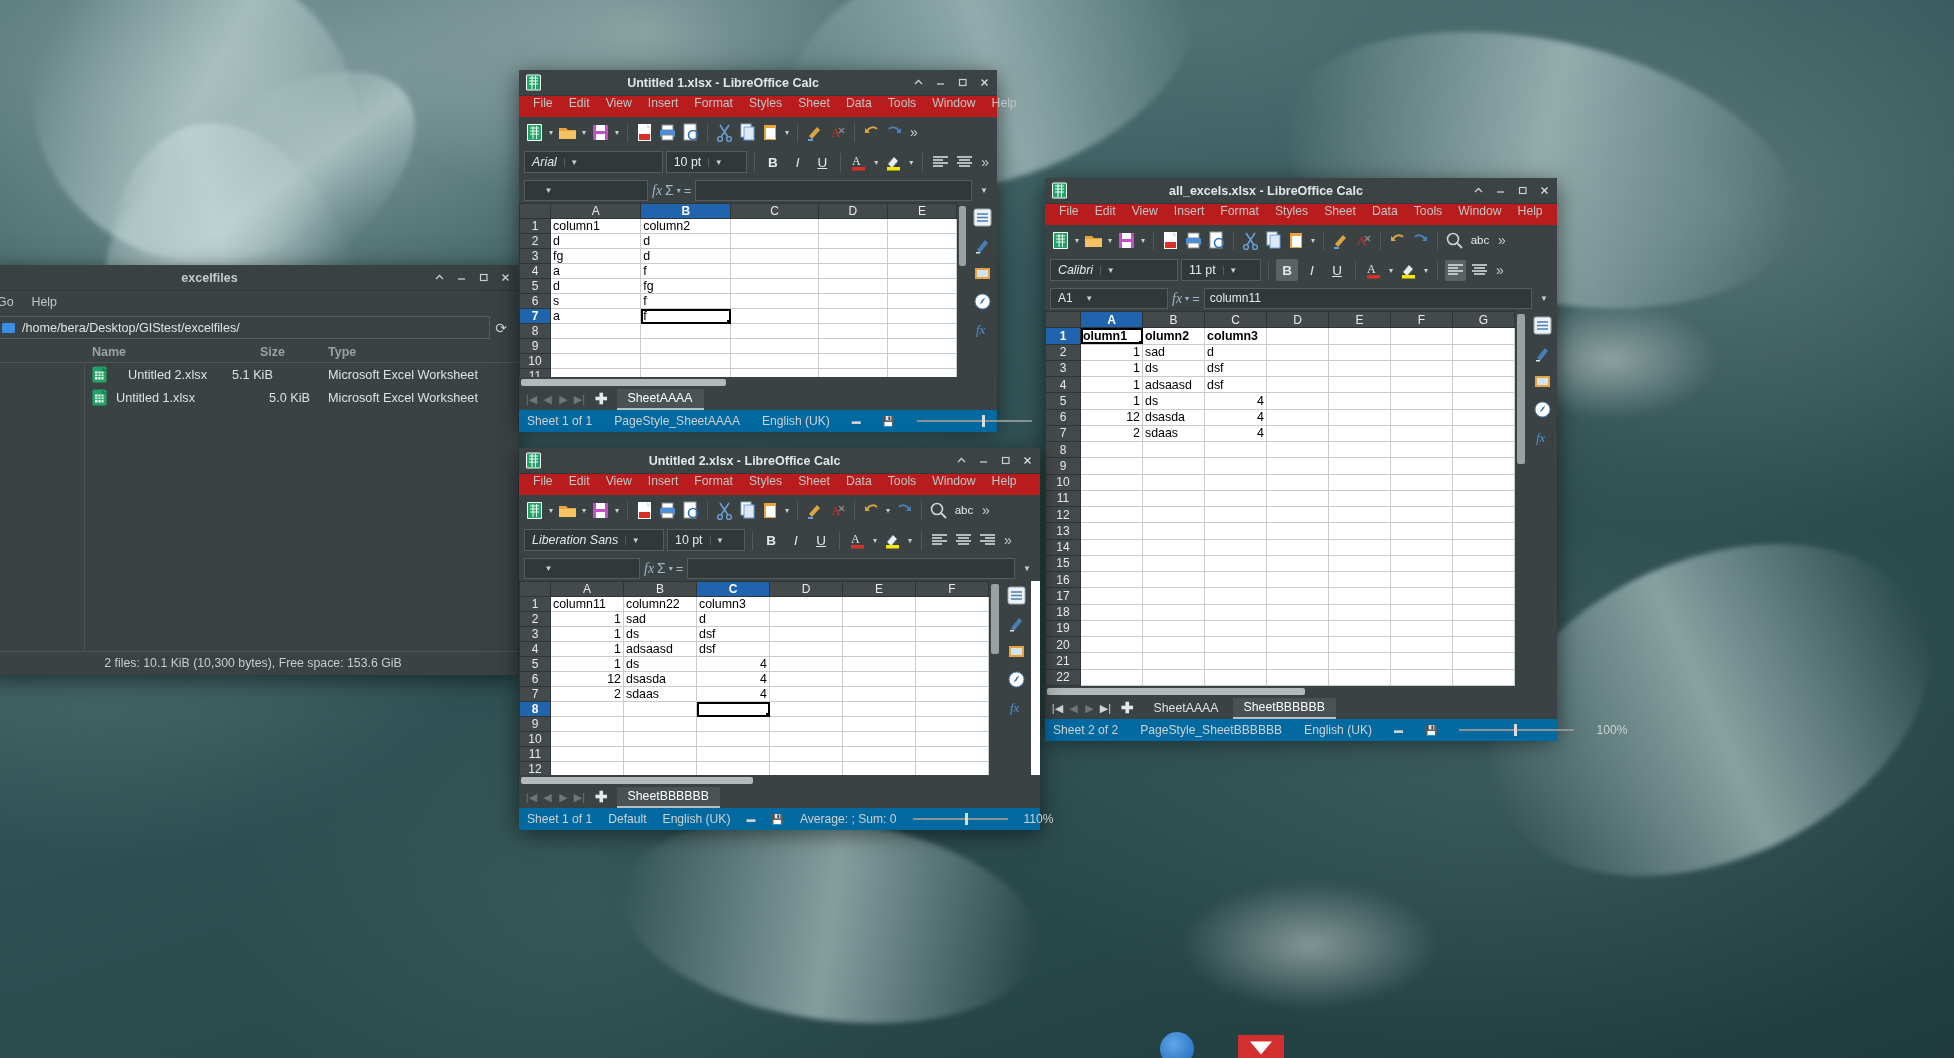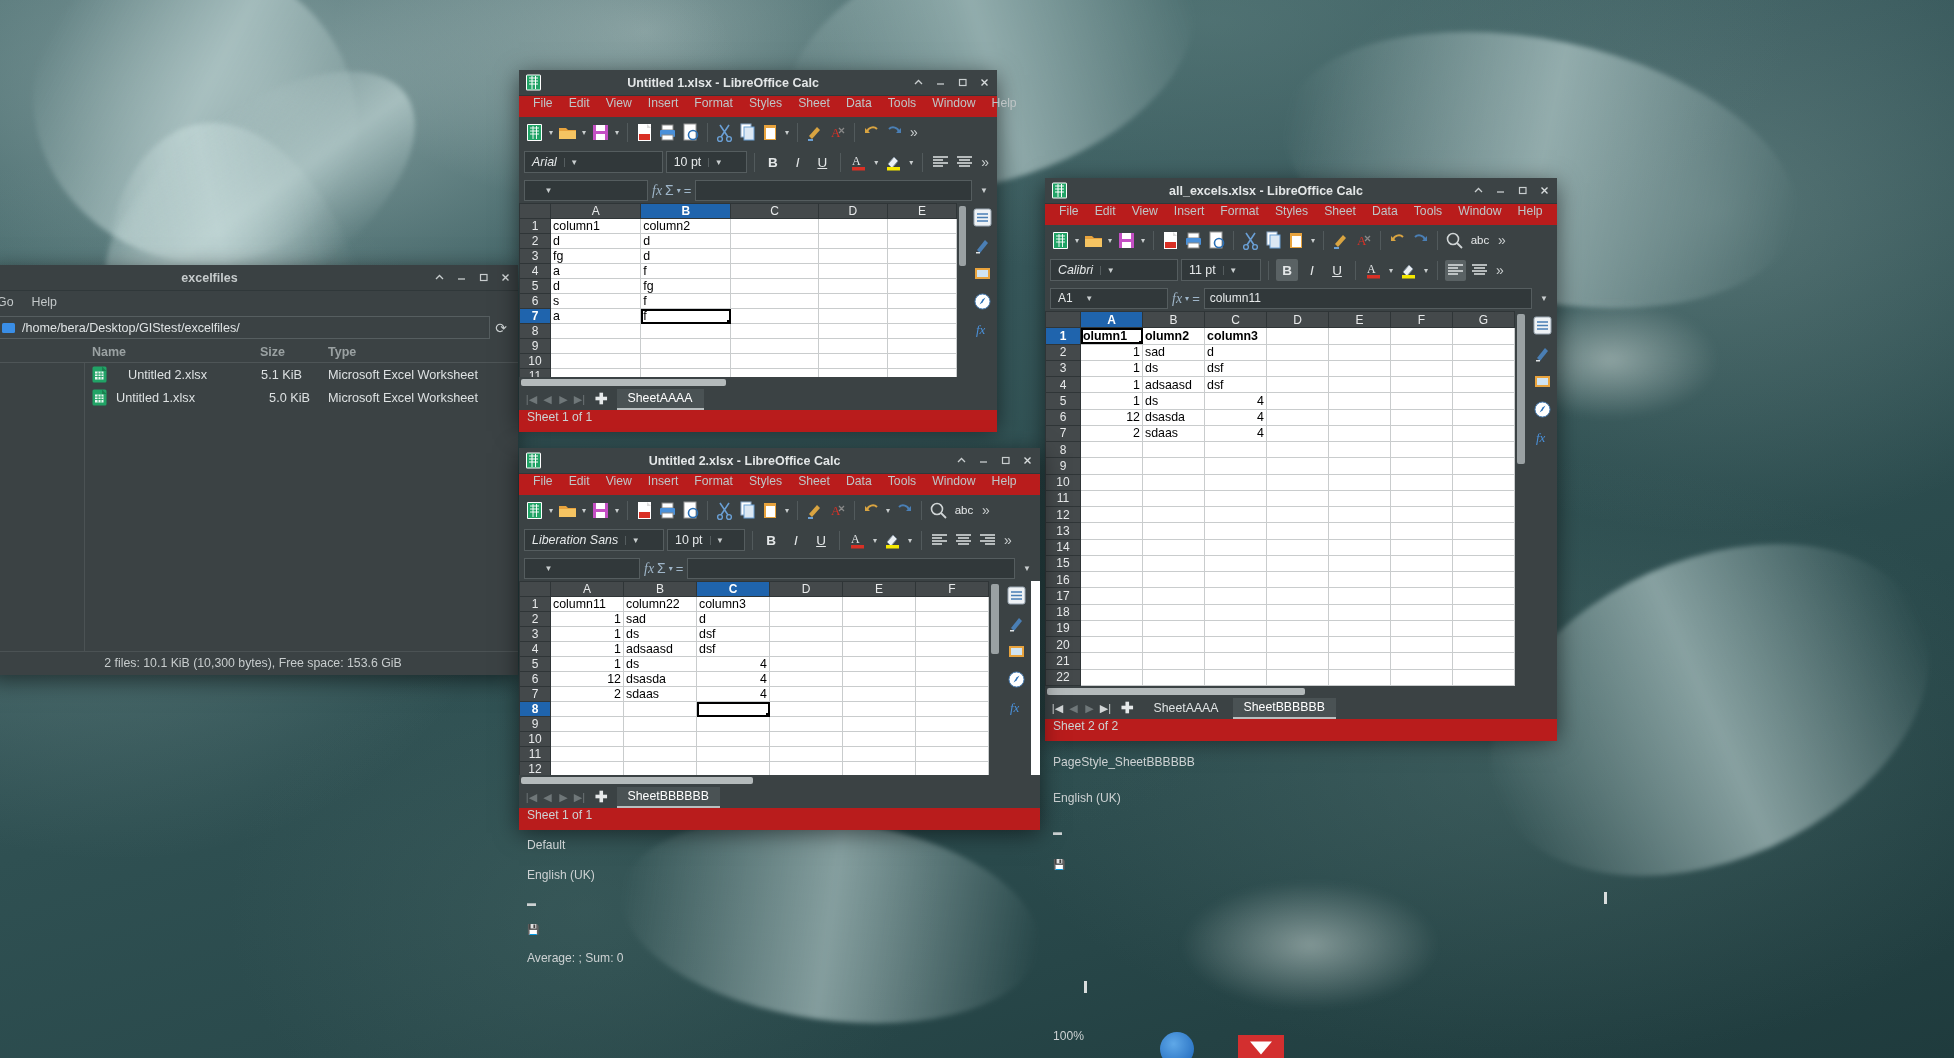--- a/index.html
+++ b/index.html
@@ -113,21 +113,21 @@
   .hscroll{ height:11px; background:#3b4244; position:relative; }
   .hthumb{ position:absolute; top:2px; bottom:2px; background:#b4babb; border-radius:2px; }
 
   .tabbar{ height:22px; display:flex; align-items:center; gap:3px; padding:0 6px; background:#3b4244; }
   .navb{ color:#d2d6d7; font-size:11px; width:13px; text-align:center; }
   .navb.dimmed{ color:#6f7779; }
   .plus{ color:#e6e9ea; font-size:15px; font-weight:bold; padding:0 6px; }
   .stab{ color:#dfe3e4; font-size:12.3px; padding:2px 11px 3px; }
   .stab.active{ background:#4a5254; border-bottom:2px solid #b9bfc0; color:#fff; }
 
-  .statusbar{ height:22px; display:flex; align-items:flex-start; background:#b91c1c; padding:0 8px; gap:22px;flex-direction:column; }
+  .statusbar{ height:22px; display:flex; align-items:center; background:#0369a1; padding:0 8px; gap:22px; }
   .statusbar span{ color:#cdd2d3; font-size:12.1px; white-space:nowrap; }
   .zoomslider{ flex:0 0 115px; height:12px; position:relative; }
   .zoomslider .trk{ position:absolute; top:5px; left:0; right:0; height:2px; background:#8d9496; }
   .zoomslider .hnd{ position:absolute; top:0; width:3px; height:12px; background:#d9dddd; }
   .statusbar .right{ margin-left:auto; }
 
   
   .fm-menubar{ height:22px; display:flex; align-items:center; padding:0 0; background:#3b4244; }
   .fm-menubar span{ color:#c3c8c9; font-size:12.4px; padding:0 9px; }
   .fm-pathrow{ height:29px; display:flex; align-items:center; padding:4px 6px; background:#3b4244; }
@@ -226,21 +226,21 @@
     <div class="fm-col-div" style="left:96px;"></div>
 
     <div class="fm-row" style="position:relative;">
       <svg class="xlsx-ico" viewBox="0 0 15 17" style="position:absolute;left:104px;">
         <rect x="0.5" y="0.5" width="14" height="16" rx="1.5" fill="#21a366"></rect>
         <path d="M10 0.5 L14.5 5 L10 5 Z" fill="#1a8050"></path>
         <rect x="3" y="5.5" width="8.5" height="8" fill="#fff" opacity=".92"></rect>
         <path d="M3 8 H11.5 M3 10.5 H11.5 M6 5.5 V13.5 M9 5.5 V13.5" stroke="#21a366" stroke-width=".9"></path>
       </svg>
       <span class="nm" style="position:absolute;left:128px;margin-left:12px;">Untitled 2.xlsx</span>
-      <span class="sz" style="position:absolute;left:236px;width:78px;text-align:right;">5.1  KiB</span>
+      <span class="sz" style="position:absolute;left:244px;width:78px;text-align:left;">5.1  KiB</span>
       <span class="ty" style="position:absolute;left:340px;">Microsoft Excel Worksheet</span>
     </div>
 
     <div class="fm-row" style="position:relative;">
       <svg class="xlsx-ico" viewBox="0 0 15 17" style="position:absolute;left:104px;">
         <rect x="0.5" y="0.5" width="14" height="16" rx="1.5" fill="#21a366"></rect>
         <path d="M10 0.5 L14.5 5 L10 5 Z" fill="#1a8050"></path>
         <rect x="3" y="5.5" width="8.5" height="8" fill="#fff" opacity=".92"></rect>
         <path d="M3 8 H11.5 M3 10.5 H11.5 M6 5.5 V13.5 M9 5.5 V13.5" stroke="#21a366" stroke-width=".9"></path>
       </svg>

